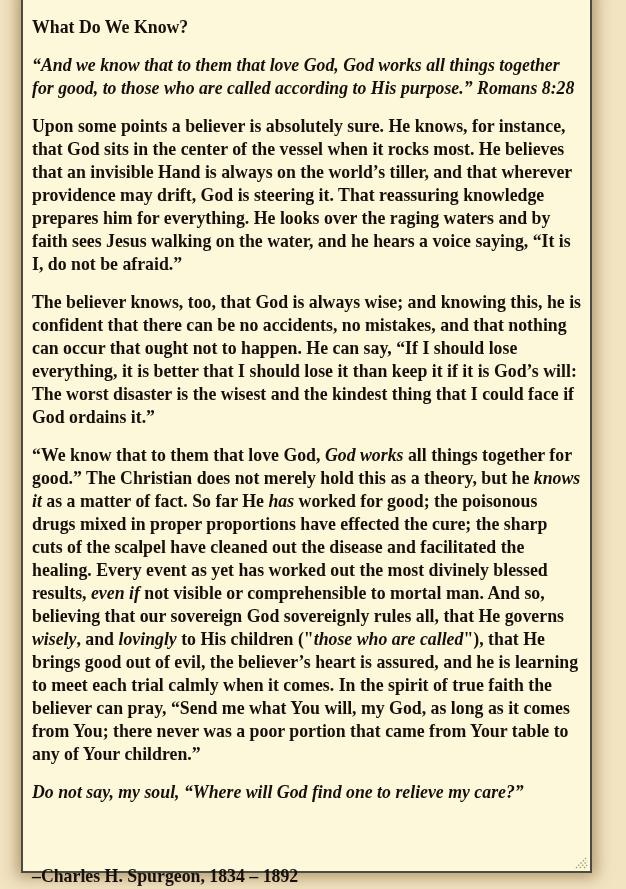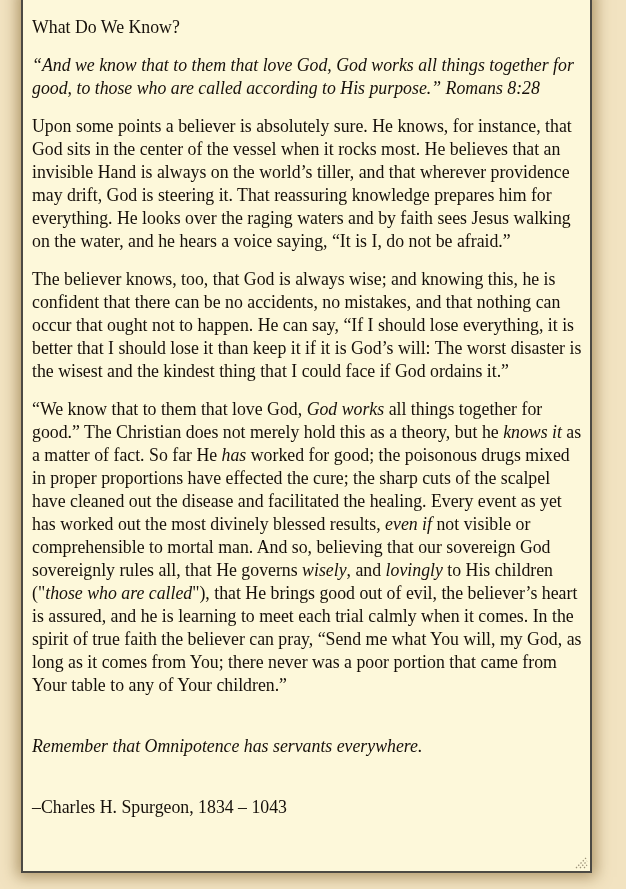--- a/index.html
+++ b/index.html
@@ -19,21 +19,21 @@
     box-sizing: border-box;
     border: 2px solid var(--border-color, #4c4a44);
     background: var(--bg-paper, #fdf8da);
     padding: 22px 8px 8px 9px;
     box-shadow: 0 0 14px 4px var(--shadow-color, rgba(121,89,37,0.55));
     font-family: "Liberation Serif", serif;
     font-size: 17.8px;
     line-height: 23px;
     color: var(--text-color, #16100a);
   }
-  .paper p { margin: 15px 0; }
+  .paper p { margin: 15px 0; font-weight: bold; }
   .paper p:first-child { margin-top: 0; }
   .paper em { font-style: italic; margin-top: 22px; }
   p.quote, p.poem { font-style: italic; }
   .grip {
     position: absolute;
     right: 2px;
     bottom: 2px;
     width: 15px;
     height: 15px;
     cursor: nwse-resize;
@@ -42,23 +42,23 @@
 </head>
 <body>
 
 <div class="paper">
   <p>What Do We Know?</p>
   <div>
       <p class="quote"><em>“And we know that to them that love God, God works all things together for good, to those who are called according to His purpose.” Romans 8:28</em></p>
       <p class="paragraph"><span>Upon some points a believer is absolutely sure. He knows, for instance, that God sits in the center of the vessel when it rocks most. He believes that an invisible Hand is always on the world’s tiller, and that wherever providence may drift, God is steering it. That reassuring knowledge prepares him for everything. He looks over the raging waters and by faith sees Jesus walking on the water, and he hears a voice saying, “It is I, do not be afraid.”</span></p>
       <p class="paragraph"><span>The believer knows, too, that God is always wise; and knowing this, he is confident that there can be no accidents, no mistakes, and that nothing can occur that ought not to happen. He can say, “If I should lose everything, it is better that I should lose it than keep it if it is God’s will: The worst disaster is the wisest and the kindest thing that I could face if God ordains it.”</span></p>
       <p class="paragraph"><span>“We know that to them that love God, </span><em>God works</em><span> all things together for good.” The Christian does not merely hold this as a theory, but he </span><em>knows it</em><span> as a matter of fact. So far He </span><em>has</em><span> worked for good; the poisonous drugs mixed in proper proportions have effected the cure; the sharp cuts of the scalpel have cleaned out the disease and facilitated the healing. Every event as yet has worked out the most divinely blessed results, </span><em>even if</em><span> not visible or comprehensible to mortal man. And so, believing that our sovereign God sovereignly rules all, that He governs </span><em>wisely</em><span>, and </span><em>lovingly</em><span> to His children ("</span><em>those who are called</em><span>"), that He brings good out of evil, the believer’s heart is assured, and he is learning to meet each trial calmly when it comes. In the spirit of true faith the believer can pray, “Send me what You will, my God, as long as it comes from You; there never was a poor portion that came from Your table to any of Your children.”</span></p>
-      <p class="poem"><br><em>Remember that Omnipotence has servants everywhere.</em><br><br></p>
+      <p class="poem"><em>Do not say, my soul, “Where will God find one to relieve my care?”</em><br><br><br></p>
     </div>
-  <p>–Charles H. Spurgeon, 1834 – 1043</p>
+  <p>–Charles H. Spurgeon, 1834 – 1892</p>
 
   <svg class="grip" viewBox="0 0 15 15">
     <g stroke="#9a9077" stroke-width="1.2" stroke-dasharray="1.4,1.8" fill="none">
       <line x1="3" y1="14" x2="14" y2="3"></line>
       <line x1="7" y1="14" x2="14" y2="7"></line>
       <line x1="11" y1="14" x2="14" y2="11"></line>
     </g>
   </svg>
 </div>
 

